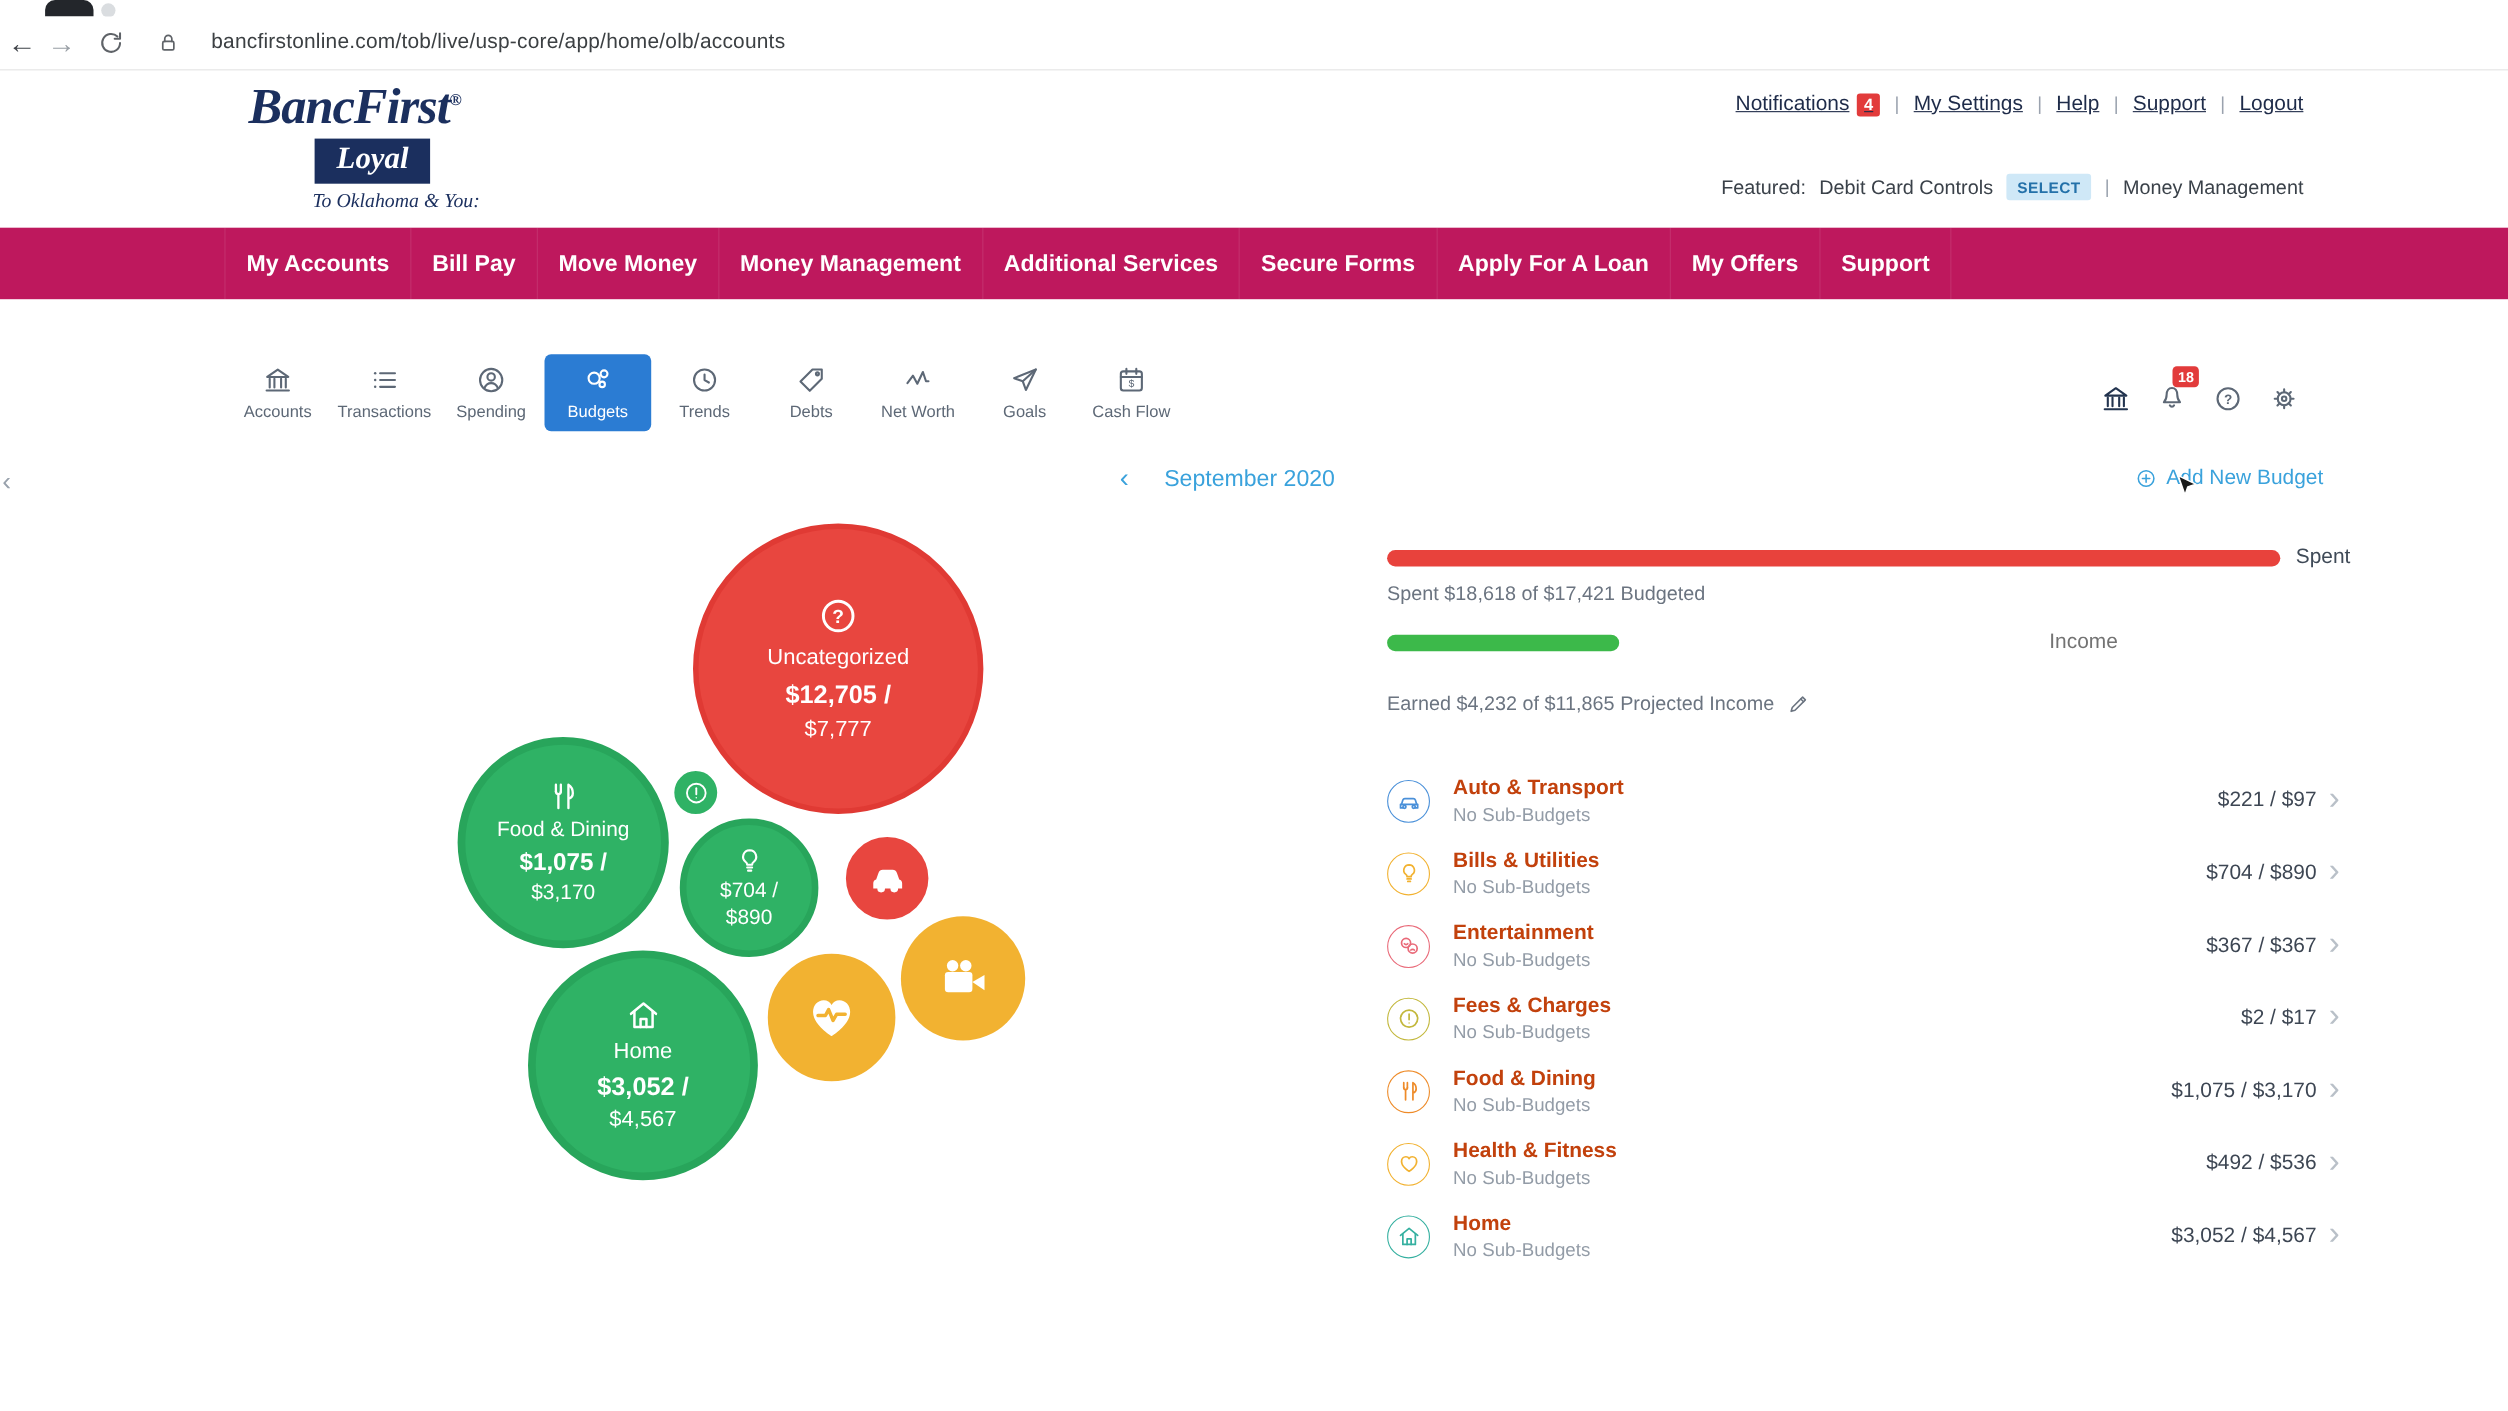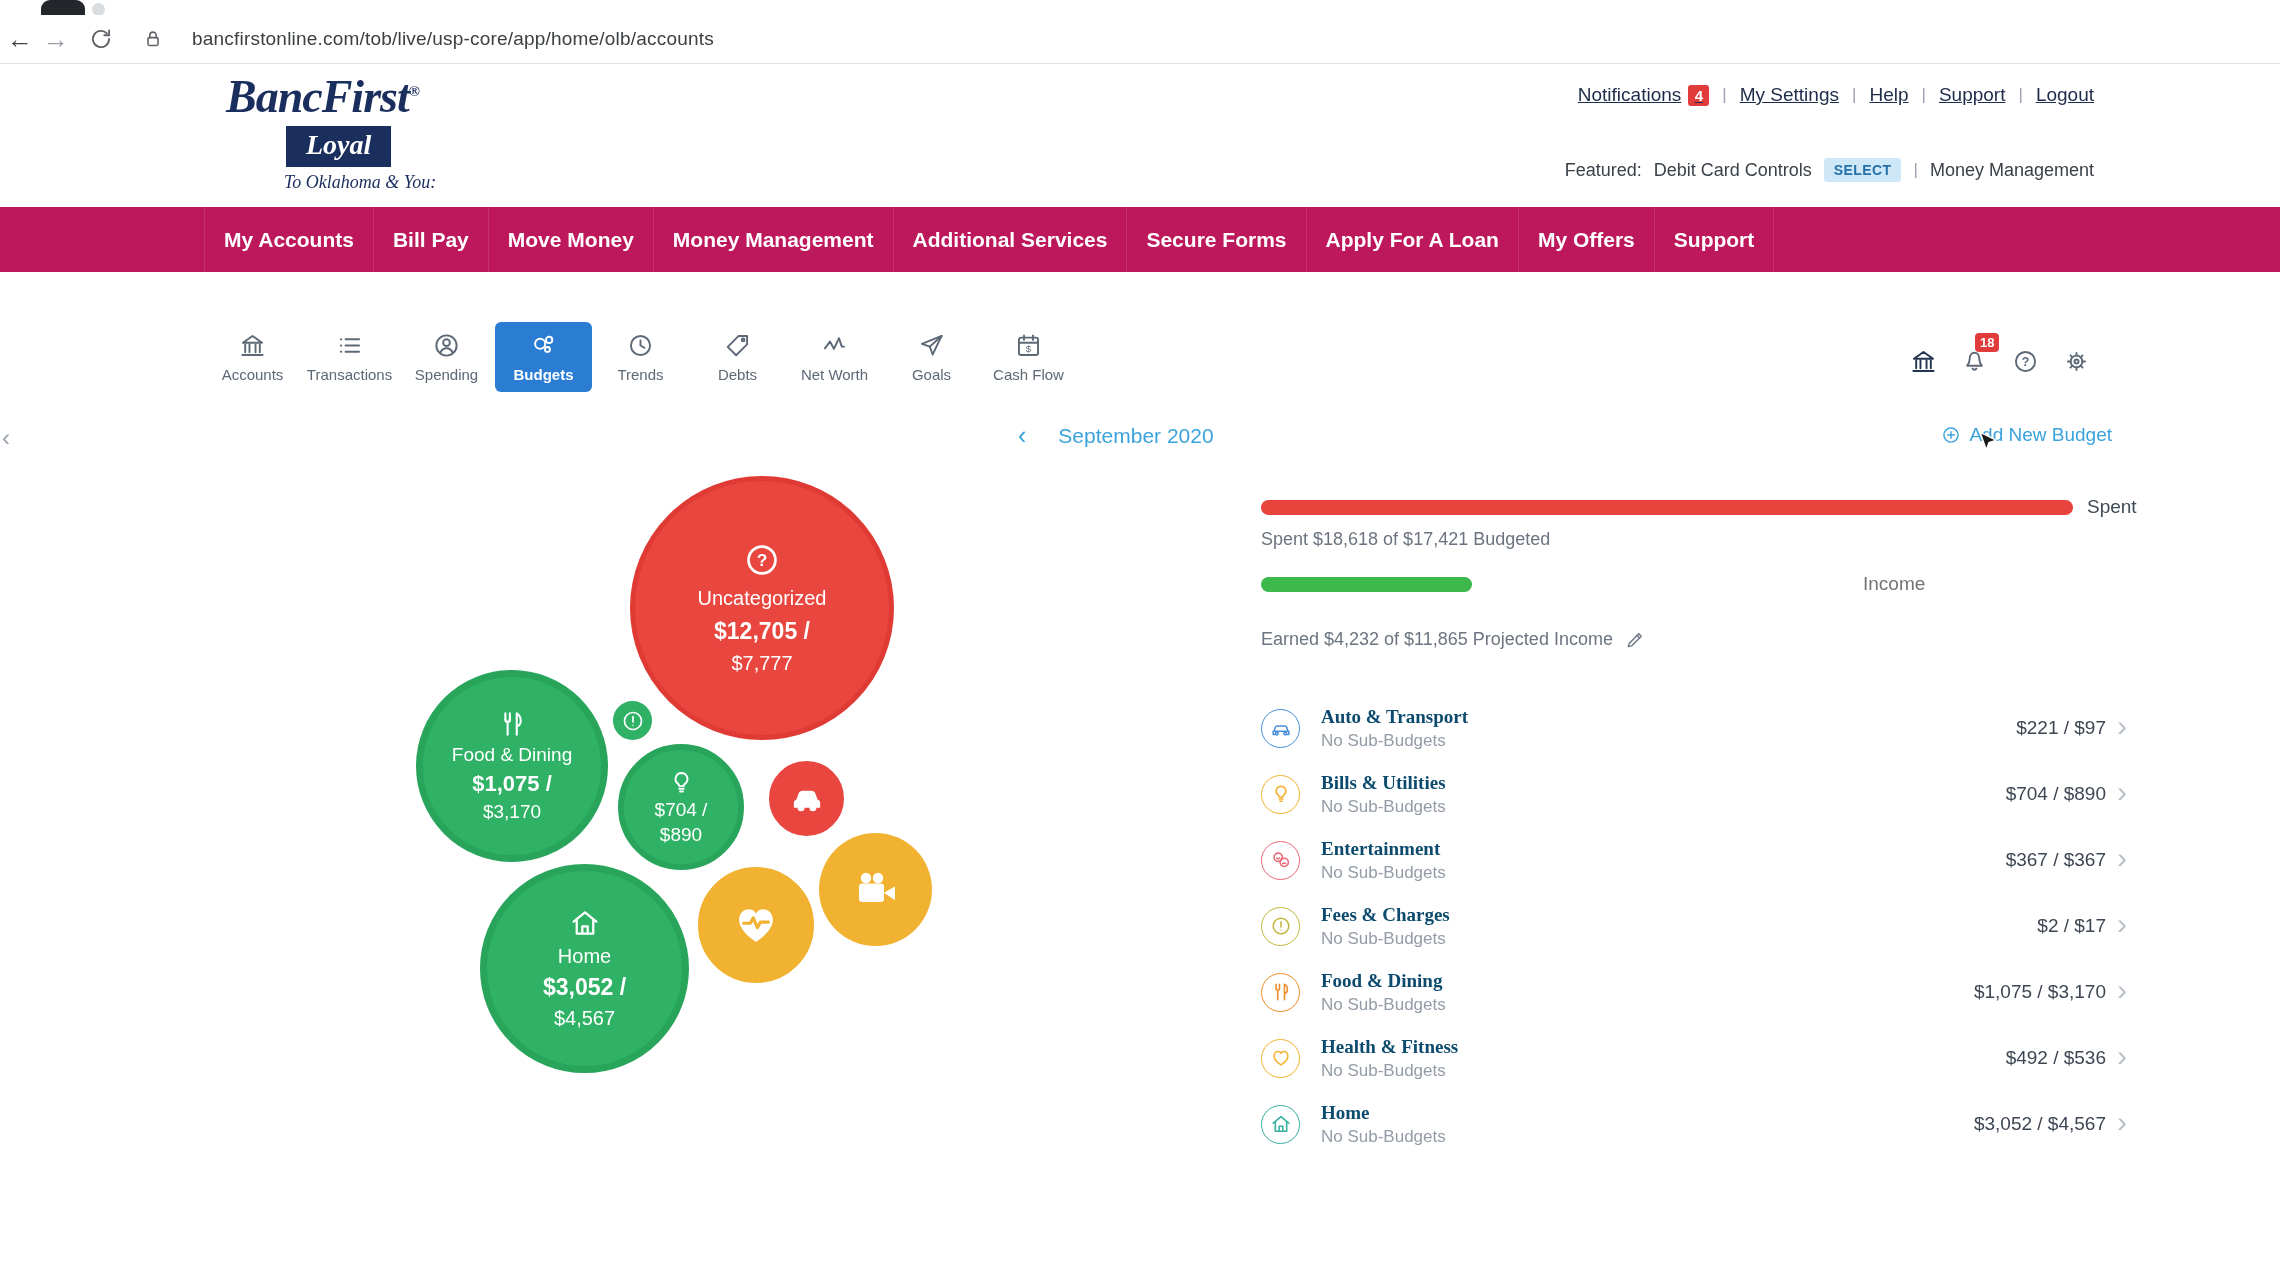--- a/index.html
+++ b/index.html
@@ -35,21 +35,21 @@
 
   
   .main-nav { position:absolute; top:207px; left:0; width:100%; height:65px; background:#be185d; display:flex; align-items:stretch; padding-left:204px; }
   .nav-item { display:flex; align-items:center; padding:0 19px; color:#fff; font-size:21px; font-weight:bold; border-left:1px solid rgba(255,255,255,.10); cursor:pointer; white-space:nowrap; }
   .nav-item:last-child { border-right:1px solid rgba(255,255,255,.10); }
 
   
   .subnav-tabs { position:absolute; left:204px; top:322px; display:flex; }
   .tab { width:97px; height:70px; border-radius:6px; display:flex; flex-direction:column; align-items:center; justify-content:center; gap:7px; color:#5d6876; font-size:15px; cursor:pointer; text-align:center; }
   .tab svg { width:27px; height:27px; }
-  .tab.active { background:#2b7cd3; color:#fff;font-weight:bold; }
+  .tab.active { background:#2b7cd3; color:#fff; }
   .mm-icons { position:absolute; top:346px; right:190px; display:flex; align-items:center; gap:24px; color:#5d6876; }
   .mm-icons svg { width:27px; height:27px; cursor:pointer; }
   .mm-icons .bank-ic { color:#23344f; }
   .bell-wrap { position:relative; }
   .bell-badge { position:absolute; top:-13px; left:14px; background:#e23b3b; color:#fff; font-size:13px; font-weight:bold; padding:2px 5px; border-radius:4px; }
 
   
   .edge-arrow { position:absolute; left:2px; top:424px; font-size:24px; color:#98a1ac; cursor:pointer; }
   .month-nav { position:absolute; left:1018px; top:421px; display:flex; align-items:center; gap:32px; color:#3aa2dc; font-size:21px; }
   .month-prev { font-size:25px; cursor:pointer; }
@@ -88,21 +88,21 @@
   .txt-spent { position:absolute; left:1261px; top:529px; font-size:18px; color:#6b7480; }
   .txt-income { position:absolute; left:1261px; top:614px; font-size:18px; color:#6b7480; display:flex; align-items:center; gap:12px;margin-top:15px; }
   .txt-income svg { width:20px; height:20px; color:#6b7480; cursor:pointer; }
 
   
   .budget-list { position:absolute; left:1261px; top:695px; width:866px; }
   .b-row { display:flex; align-items:center; height:66px; cursor:pointer; }
   .row-ic { width:39px; height:39px; border-radius:50%; border:1.7px solid currentColor; display:flex; align-items:center; justify-content:center; flex:0 0 auto; }
   .row-ic svg { width:22px; height:22px; }
   .row-txt { margin-left:21px; }
-  .row-name { font-size:19px; font-weight:bold; color:#0c4a6e;font-family:Liberation Serif, serif; }
+  .row-name { font-size:19px; font-weight:bold; color:#c2410c; }
   .row-sub { font-size:17px; color:#939ca7; margin-top:3px; }
   .row-right { margin-left:auto; display:flex; align-items:center; gap:11px; }
   .row-val { font-size:19px; color:#3d4653; }
   .row-chev { font-size:30px; color:#b9c0c8; line-height:1; margin-top:-4px; }
   .c-auto { color:#4a90d9; } .c-bills { color:#f2b231; } .c-ent { color:#e96a79; }
   .c-fees { color:#c3b83d; } .c-food { color:#ee8b29; } .c-health { color:#f2b231; } .c-home { color:#35b0a0; }
 
   .sicon { fill:none; stroke:currentColor; stroke-width:1.7; stroke-linecap:round; stroke-linejoin:round; }
   .defs-hidden { position:absolute; width:0; height:0; overflow:hidden; }
 </style>

